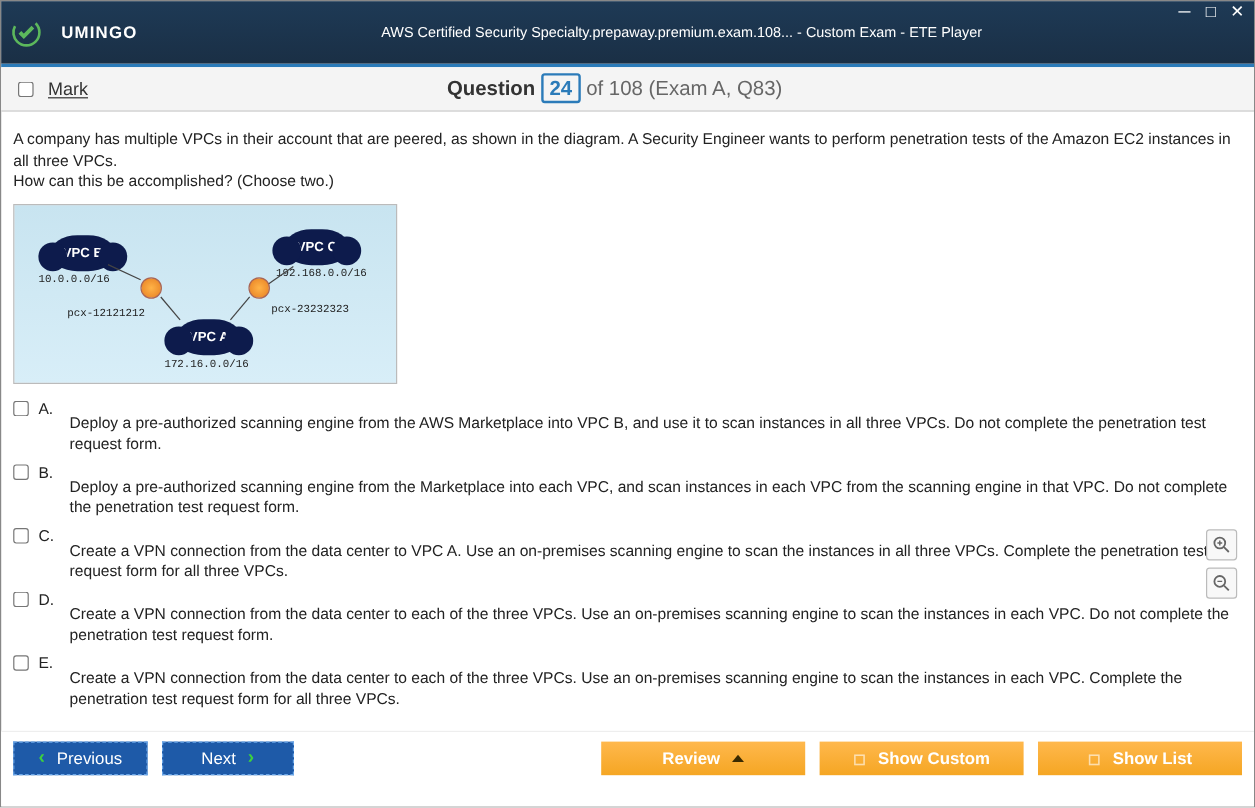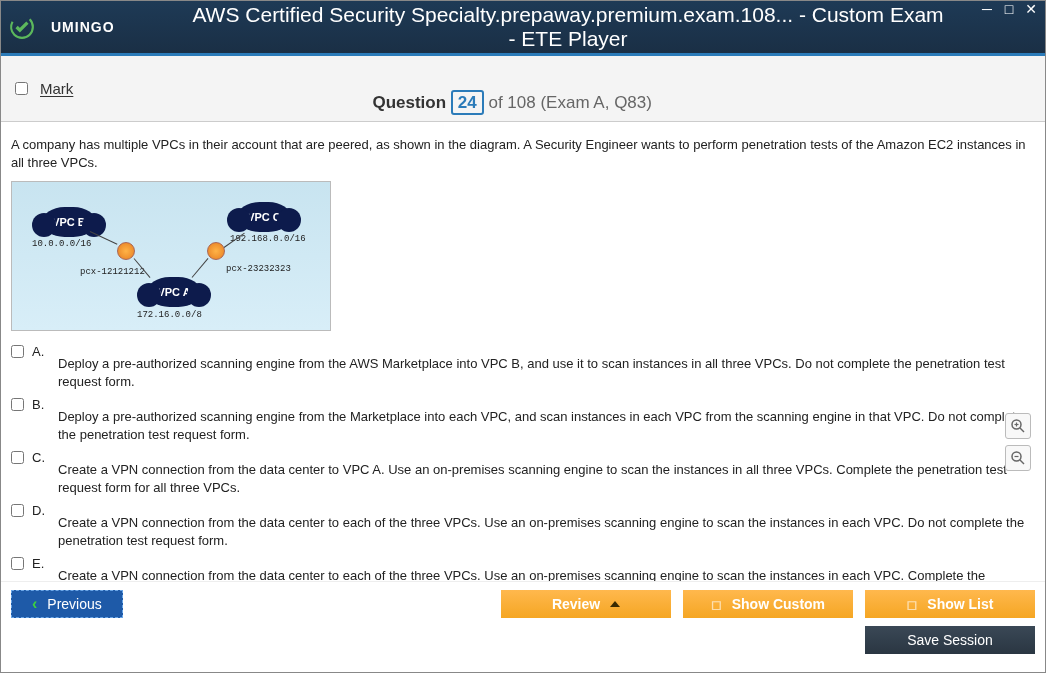--- a/index.html
+++ b/index.html
@@ -34,21 +34,21 @@
   font-size: 14px;
   font-weight: bold;
   letter-spacing: 1px;
   color: #fff;
   width: 180px;
 }
 .logo svg { width: 26px; height: 26px; }
 .app-title {
   flex: 1;
   text-align: center;
-  font-size: 21px;
+  font-size: 12px;
   padding-right: 90px;
 }
 .win-controls {
   position: absolute;
   right: 6px;
   top: 2px;
   display: flex;
   gap: 6px;
 }
 .win-btn {
@@ -77,21 +77,20 @@
   align-items: center;
   gap: 12px;
   color: #333;
 }
 .mark-label span { text-decoration: underline; text-underline-offset: 2px; }
 .q-center {
   flex: 1;
   text-align: center;
   font-size: 17px;
   color: #666;
-  margin-top: 29px;
 }
 .q-center b { color: #333; }
 .q-num {
   border: 2px solid #2b7bb9;
   border-radius: 3px;
   padding: 1px 5px;
   color: #2b7bb9;
   font-weight: bold;
 }
 .content {
@@ -249,38 +248,39 @@
       <b>Question</b>
       <span class="q-num">24</span>
       <span>of 108 (Exam A, Q83)</span>
     </div>
     <div style="width:80px"></div>
   </div>
 
   <div class="content">
     <div class="q-text">
       <span>A company has multiple VPCs in their account that are peered, as shown in the diagram. A Security Engineer wants to perform penetration tests of the Amazon EC2 instances in all three VPCs.</span><br>
+      <span>How can this be accomplished? (Choose two.)</span>
     </div>
 
     <div class="diagram">
       <div class="cloud" style="left:30px; top:25px;">
           <span>VPC B</span>
         </div>
       <div class="label-sm" style="left:20px; top:57px;">10.0.0.0/16</div>
       <div class="cloud" style="left:225px; top:20px;">
           <span>VPC C</span>
         </div>
       <div class="label-sm" style="left:218px; top:52px;">192.168.0.0/16</div>
       <div class="cloud" style="left:135px; top:95px;">
           <span>VPC A</span>
         </div>
-      <div class="label-sm" style="left:125px; top:128px;">172.16.0.0/8</div>
+      <div class="label-sm" style="left:125px; top:128px;">172.16.0.0/16</div>
       <div class="router" style="left:105px; top:60px;"></div>
       <div class="router" style="left:195px; top:60px;"></div>
-      <div class="label-sm" style="left:52px; top:85px;padding-left:16px;">pcx-12121212</div>
+      <div class="label-sm" style="left:28px; top:85px;padding-left:16px;">pcx-12121212</div>
       <div class="label-sm" style="left:214px; top:82px;">pcx-23232323</div>
       <div class="line" style="left:78px; top:49px; width:30px; transform:rotate(25deg);"></div>
       <div class="line" style="left:122px; top:76px; width:25px; transform:rotate(50deg);"></div>
       <div class="line" style="left:180px; top:95px; width:25px; transform:rotate(-50deg);"></div>
       <div class="line" style="left:212px; top:65px; width:25px; transform:rotate(-35deg);"></div>
     </div>
 
     <div class="options">
       <div class="opt">
         <input type="checkbox" style="">
@@ -327,33 +327,34 @@
       </div>
     </div>
   </div>
 
   <div class="footer">
     <div class="footer-row">
       <button class="btn btn-blue">
         <span class="chev">‹</span>
         <span>Previous</span>
       </button>
+      <button class="btn btn-blue">
+        <span>Next</span>
+        <span class="chev">›</span>
+      </button>
       <div class="spacer"></div>
       <button class="btn btn-orange">
         <span>Review</span>
         <span class="tri-up"></span>
       </button>
       <button class="btn btn-orange">
         <span class="sq">◻</span>
         <span>Show Custom</span>
       </button>
       <button class="btn btn-orange">
         <span class="sq">◻</span>
         <span>Show List</span>
       </button>
     </div>
     <div class="footer-row footer-row2">
-      <button class="btn btn-dark">
-        <span>Save Session</span>
-      </button>
     </div>
   </div>
 </div>
 
 </body></html>

